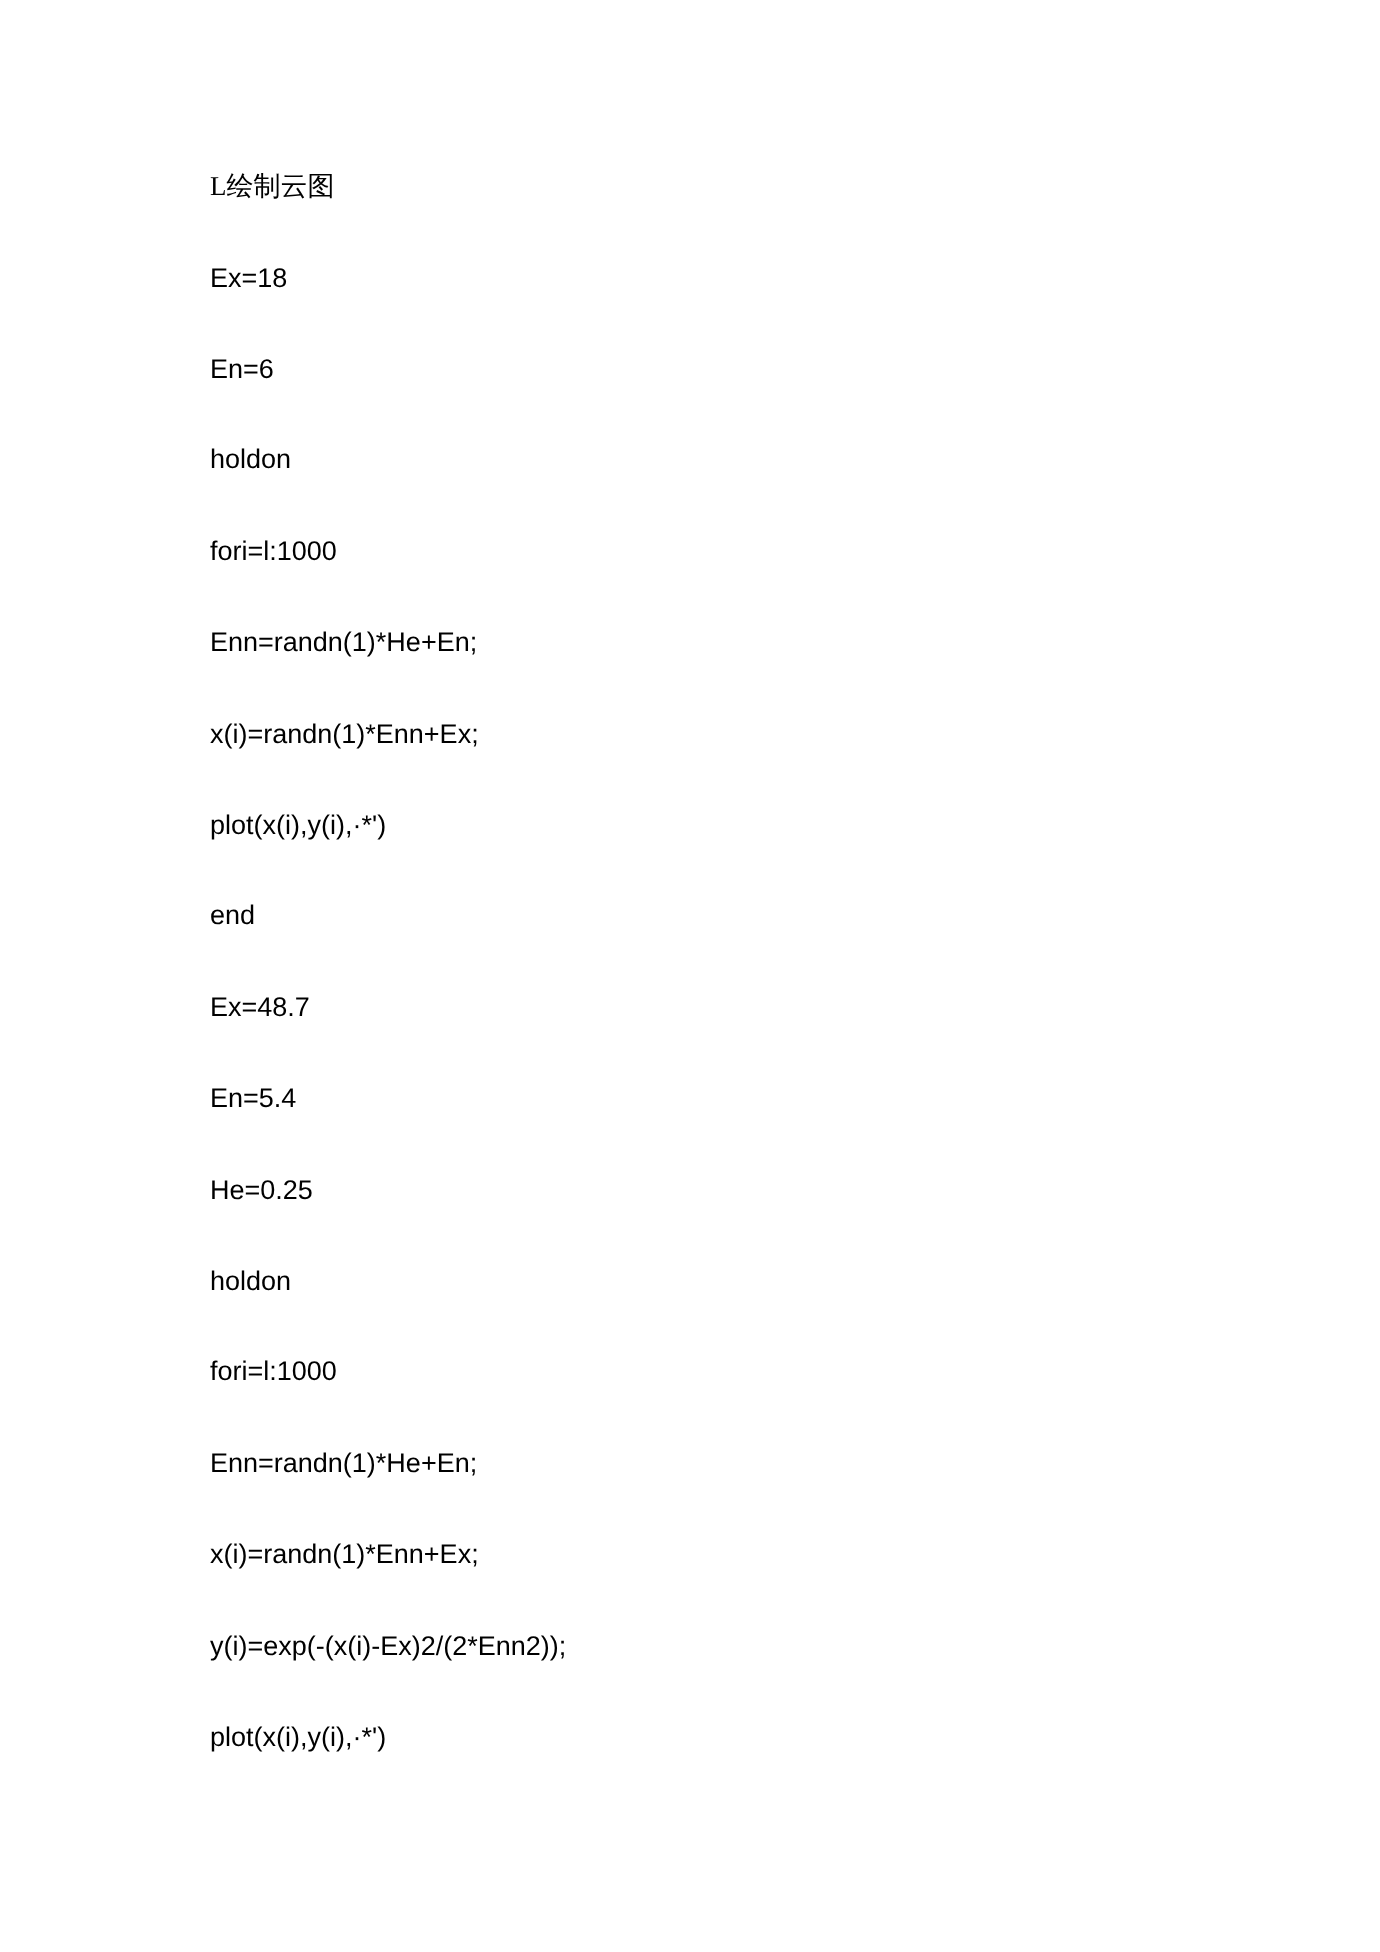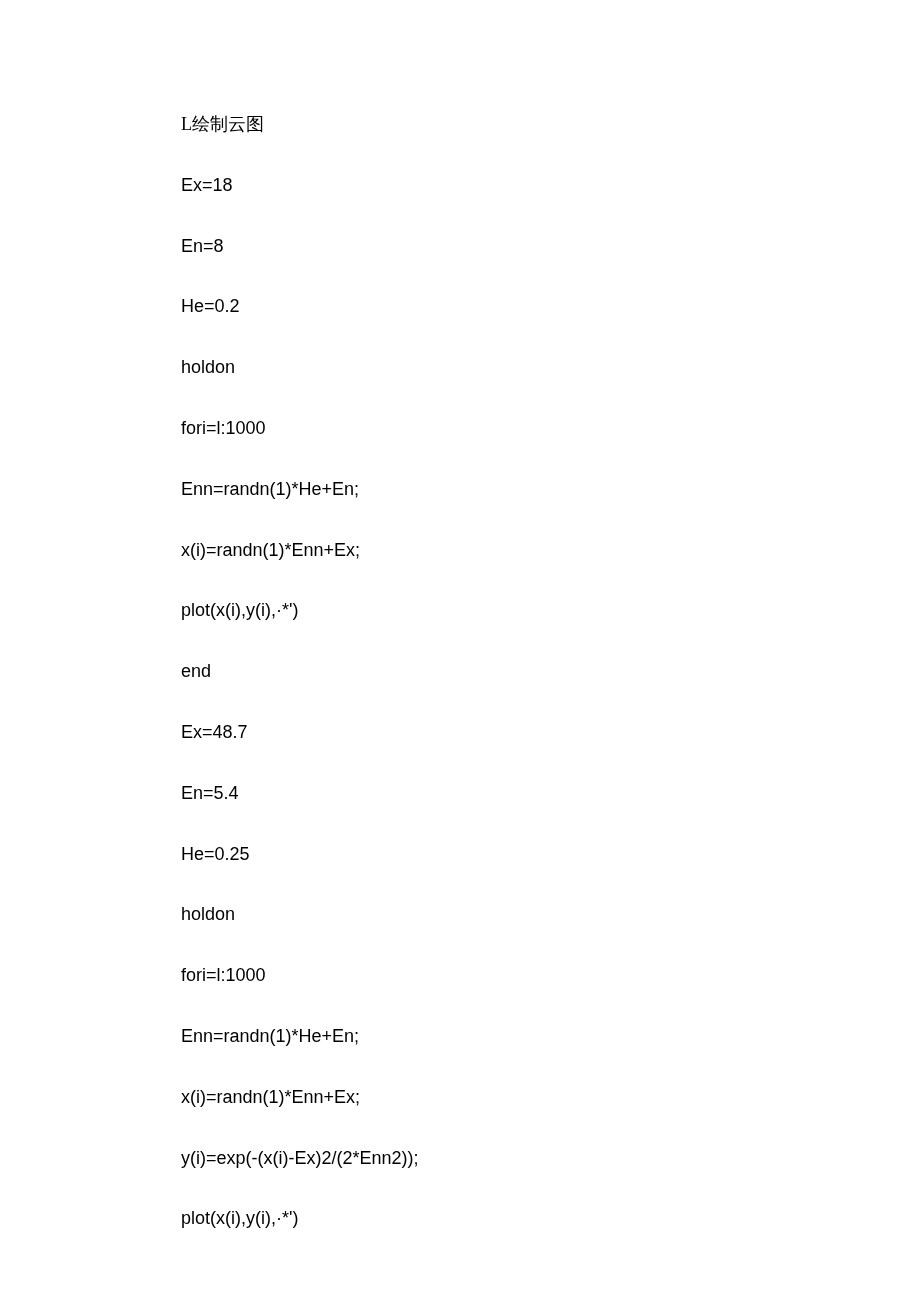--- a/index.html
+++ b/index.html
@@ -8,37 +8,35 @@
       font-family: "SimSun", "宋体", serif;
       font-size: 18px;
       color: #000000;
       line-height: 1.6;
       padding: 110px 140px;
       width: 920px;
     }
     .line {
       margin-bottom: 32px;
       white-space: pre;
-      margin-left: 41px;
     }
     .english {
       font-family: Liberation Sans, sans-serif;
     }
     .cjk {
       font-family: "SimSun", "宋体", serif;
     }
   </style>
 </head>
 <body>
 
 <div>
   <div class="line cjk">L绘制云图</div>
   <div class="line english">Ex=18</div>
-  <div class="line english">En=8</div>
-  <div class="line english">He=0.2</div>
+  <div class="line english">En=6</div>
   <div class="line english">holdon</div>
   <div class="line english">fori=l:1000</div>
   <div class="line english">Enn=randn(1)*He+En;</div>
   <div class="line english">x(i)=randn(1)*Enn+Ex;</div>
   <div class="line english">plot(x(i),y(i),·*')</div>
   <div class="line english">end</div>
   <div class="line english">Ex=48.7</div>
   <div class="line english">En=5.4</div>
   <div class="line english">He=0.25</div>
   <div class="line english">holdon</div>

